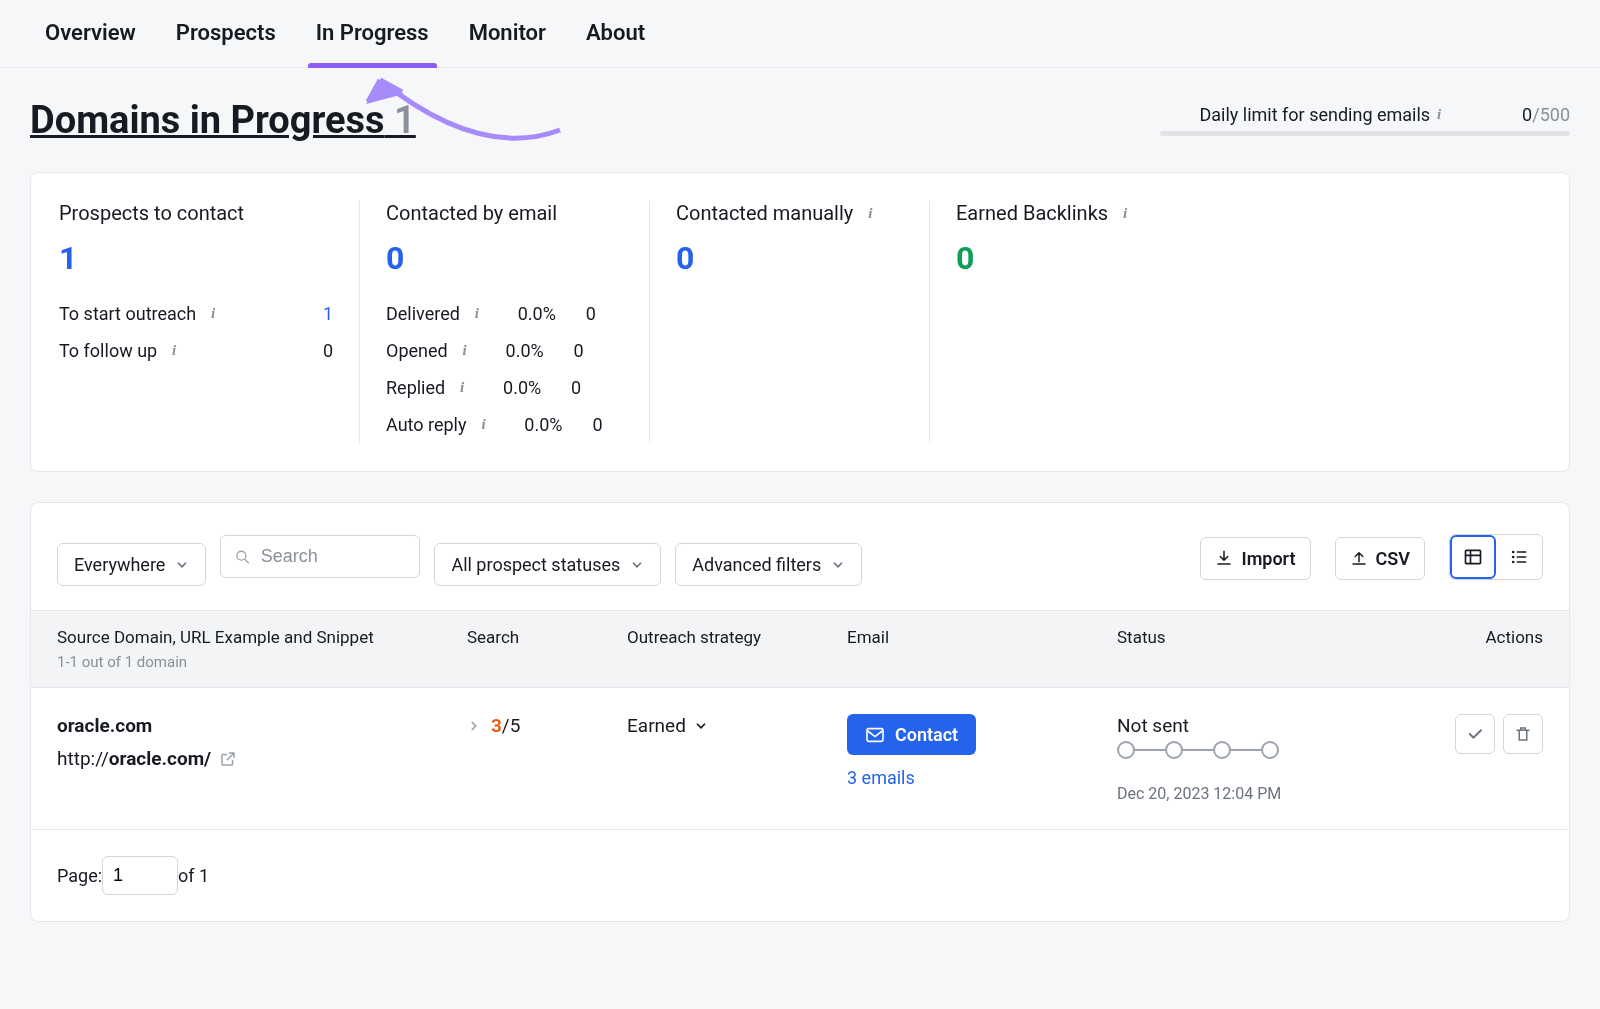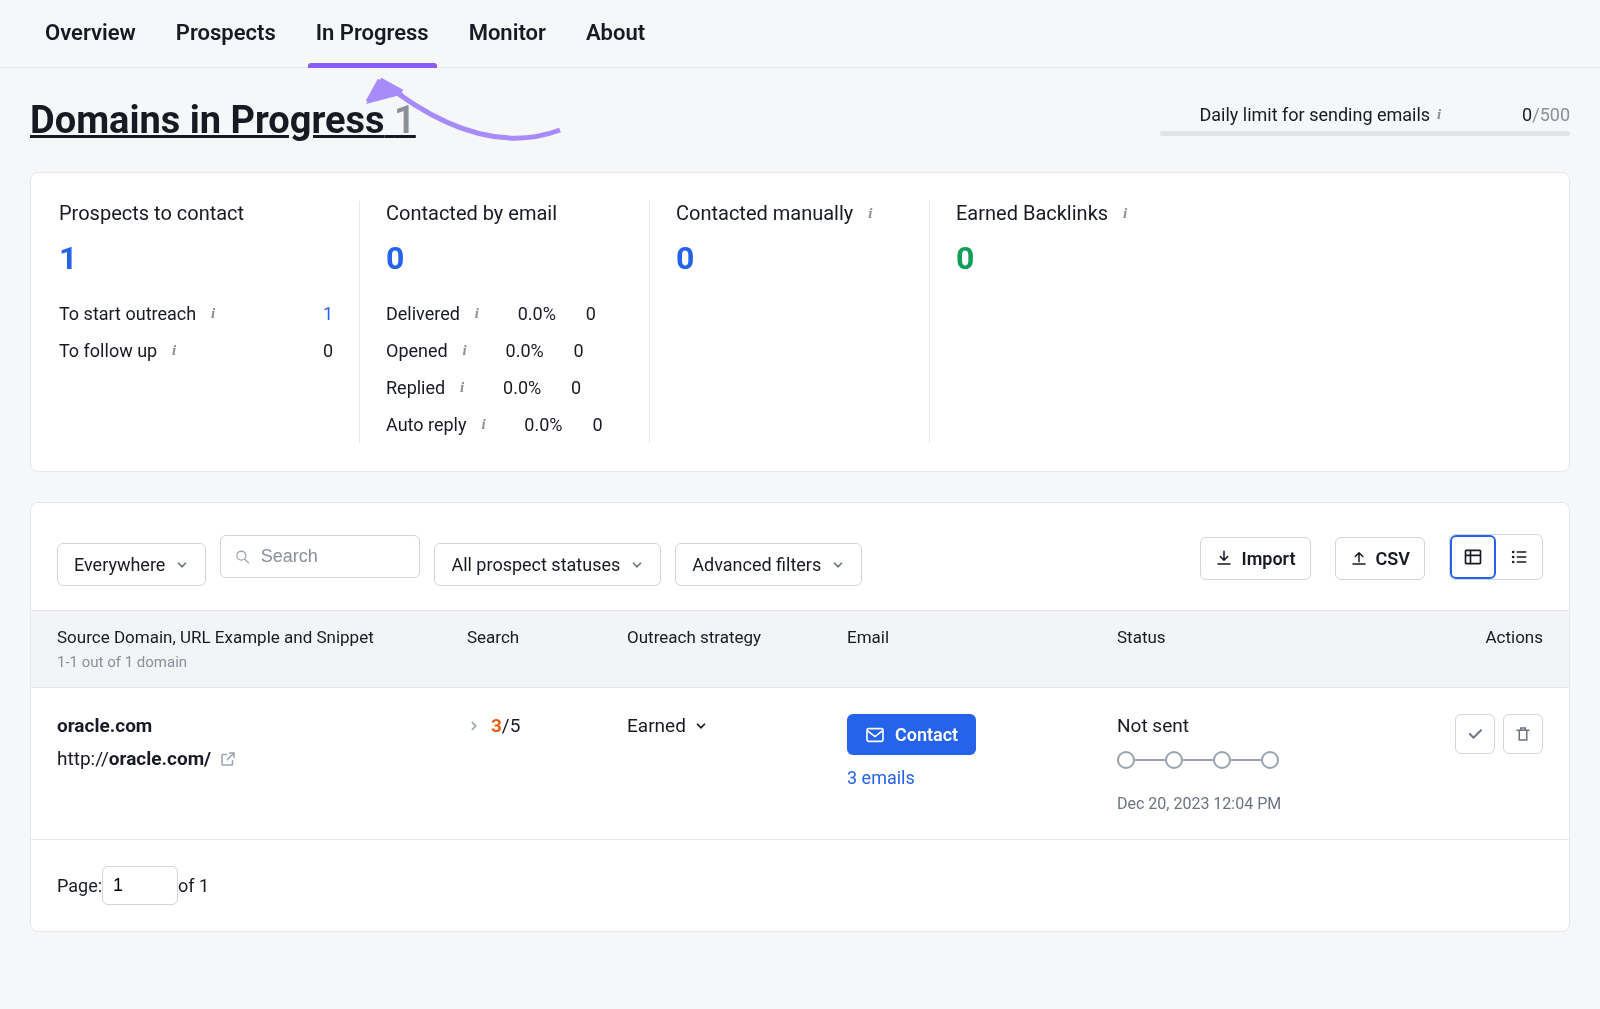--- a/index.html
+++ b/index.html
@@ -76,21 +76,21 @@
 .trow { display:flex; padding:26px 26px; align-items:flex-start; border-bottom:1px solid #e5e7eb; }
 .domain-title { font-size:19px; font-weight:700; margin-bottom:10px; }
 .url { font-size:19px; color:#171a22; display:flex; align-items:center; gap:8px; }
 .url .bold { font-weight:700; }
 .rating-val { font-size:19px; display:flex; align-items:center; gap:10px; }
 .rating-val .cur { color:#ea580c; font-weight:600; }
 .rating-val .max { color:#171a22; }
 .strategy { font-size:19px; display:flex; align-items:center; gap:8px; }
 .contact-btn { display:inline-flex; align-items:center; gap:10px; background:#2563eb; color:#fff; font-size:18px; font-weight:600; padding:10px 18px; border-radius:6px; cursor:pointer; margin-bottom:12px; }
 .emails-link { color:#2563eb; font-size:18px; cursor:pointer; }
-.status-text { font-size:19px; margin-bottom:14px; }
+.status-text { font-size:19px; margin-bottom:4px; }
 .status-date { font-size:16px; color:#6b7280; margin-top:25px; }
 .progress-dots { display:flex; align-items:center; gap:0; }
 .dot { width:18px; height:18px; border:2px solid #9ca3af; border-radius:50%; background:#fff; }
 .dot-line { width:30px; height:2px; background:#9ca3af; }
 .actions-col { display:flex; gap:8px; justify-content:flex-end; flex:1; }
 .small-btn { width:40px; height:40px; border:1px solid #d1d5db; border-radius:6px; display:flex; align-items:center; justify-content:center; cursor:pointer; background:#fff; }
 
 
 .pager { padding:26px; display:flex; align-items:center; font-size:18px; }
 .pager input { width:76px; border:1px solid #d1d5db; border-radius:6px; padding:8px 10px; font-size:18px; text-align:left; }

